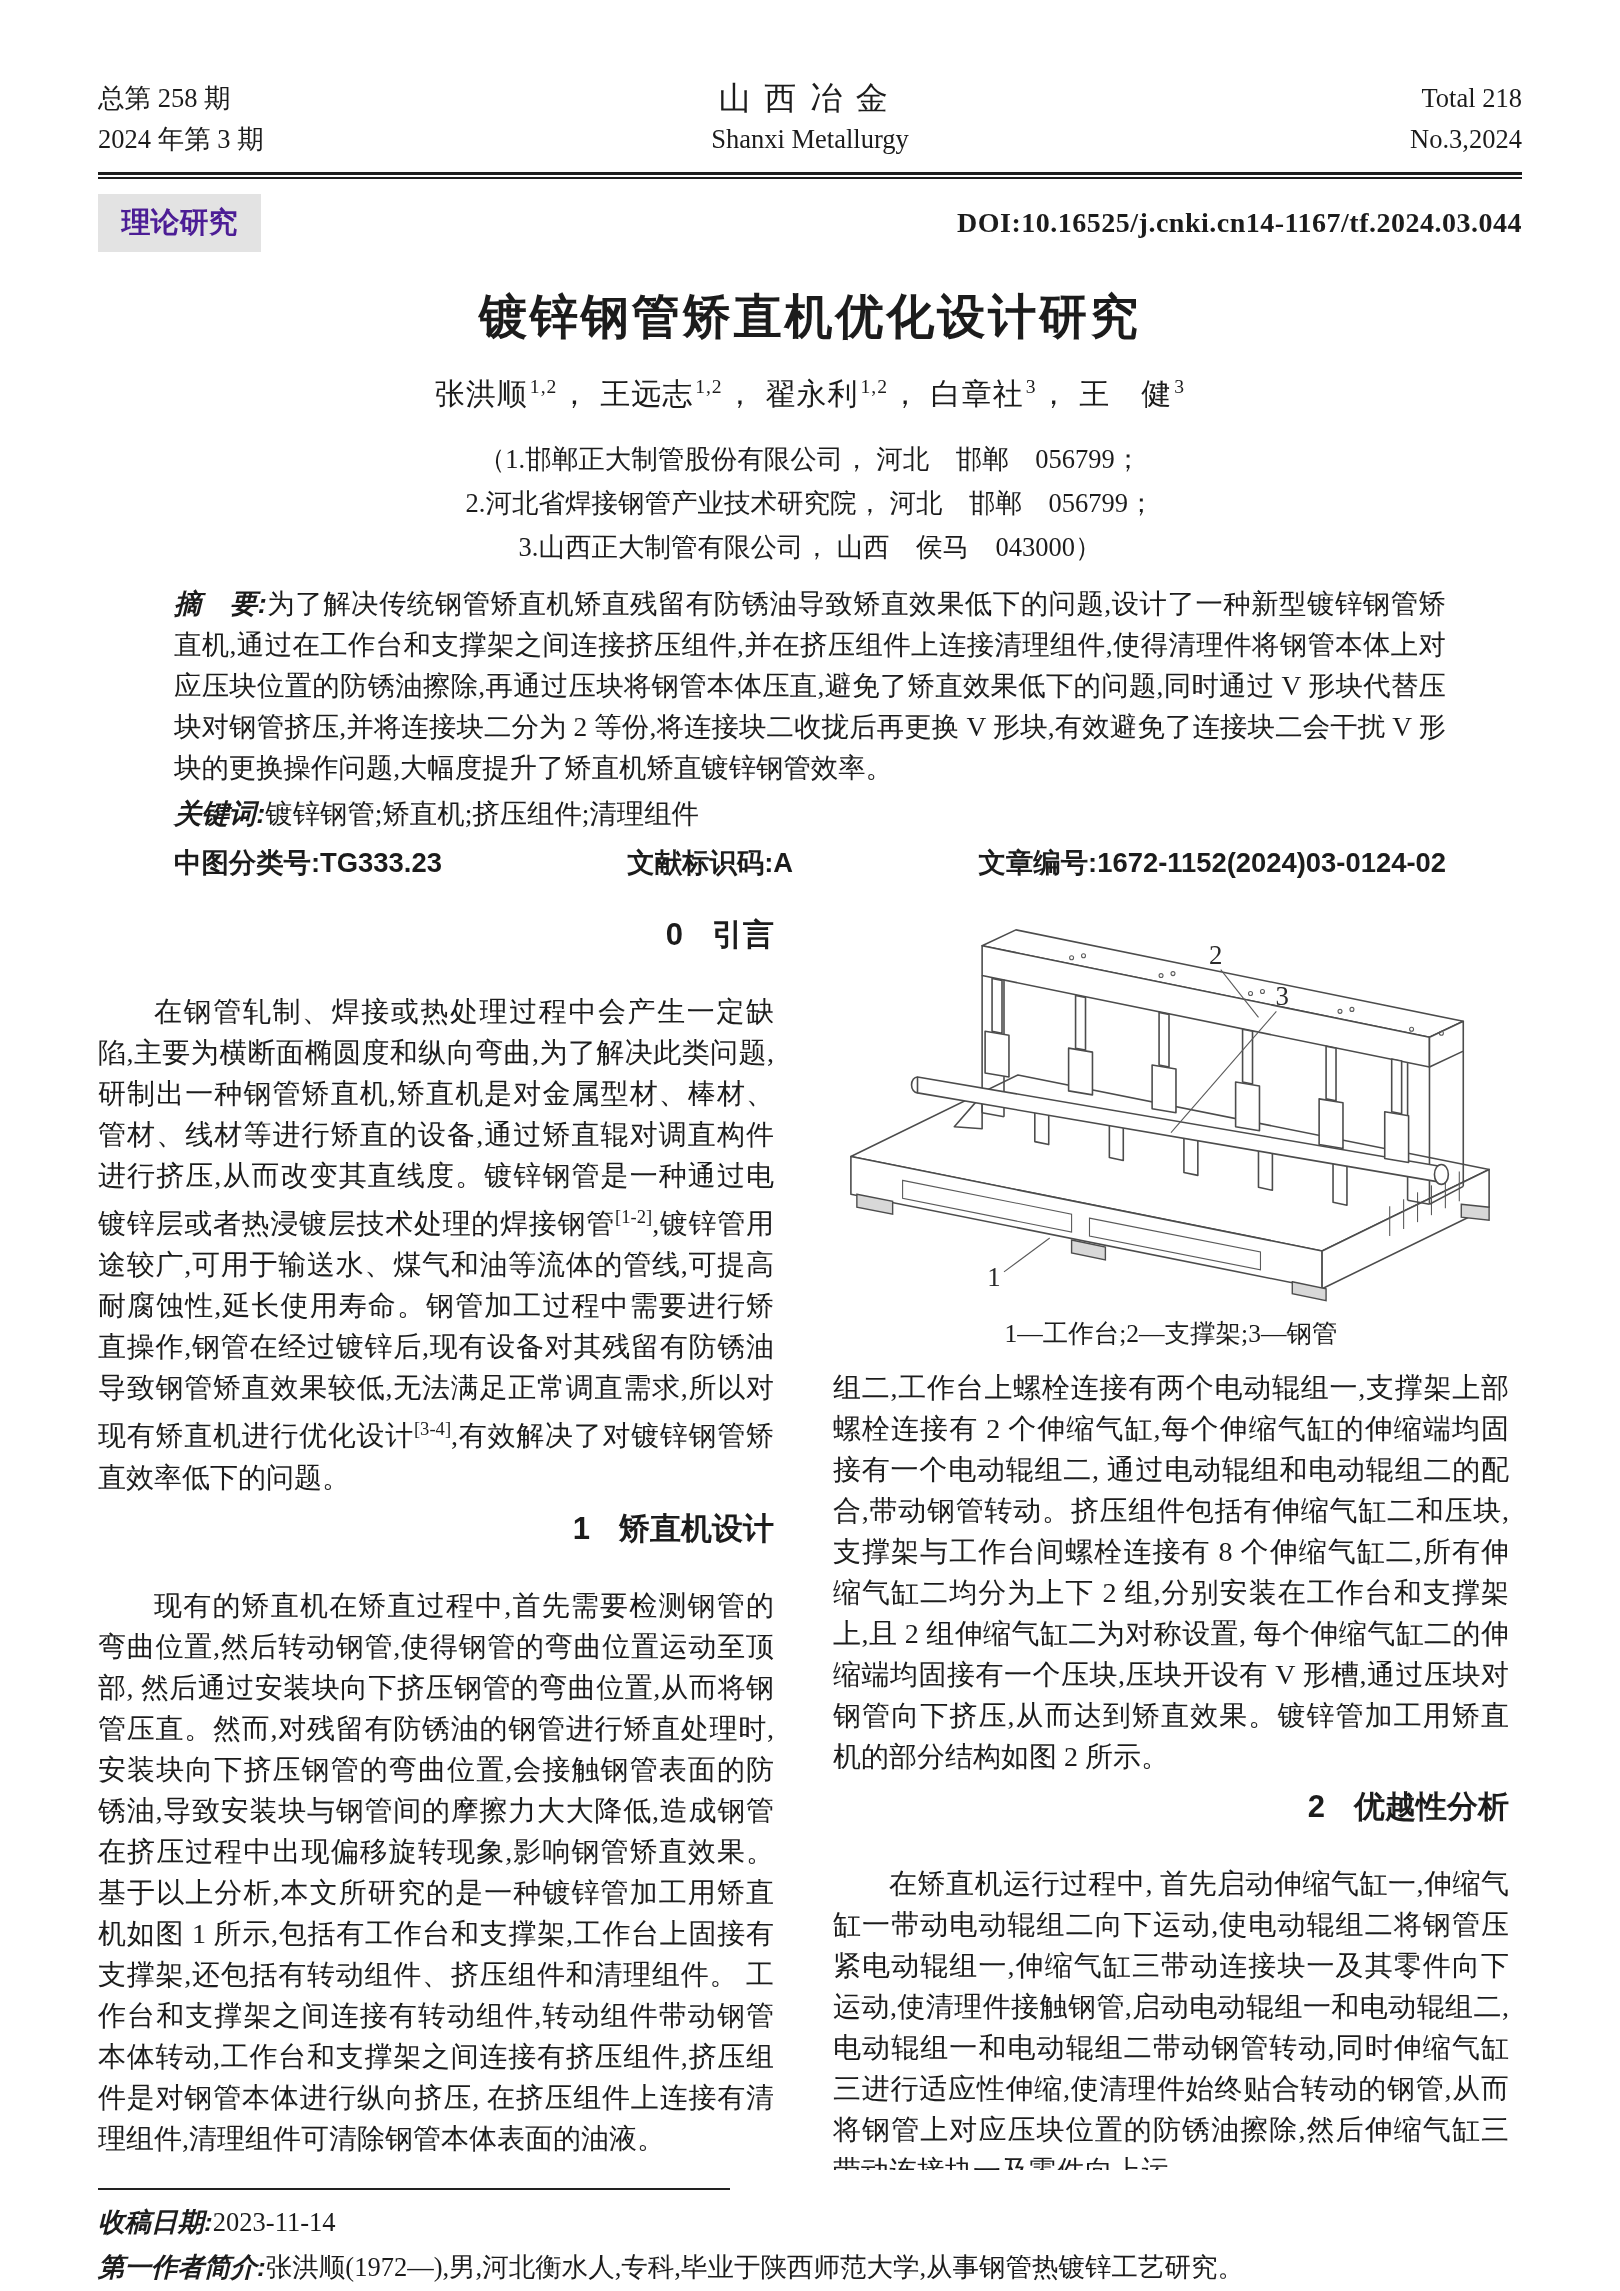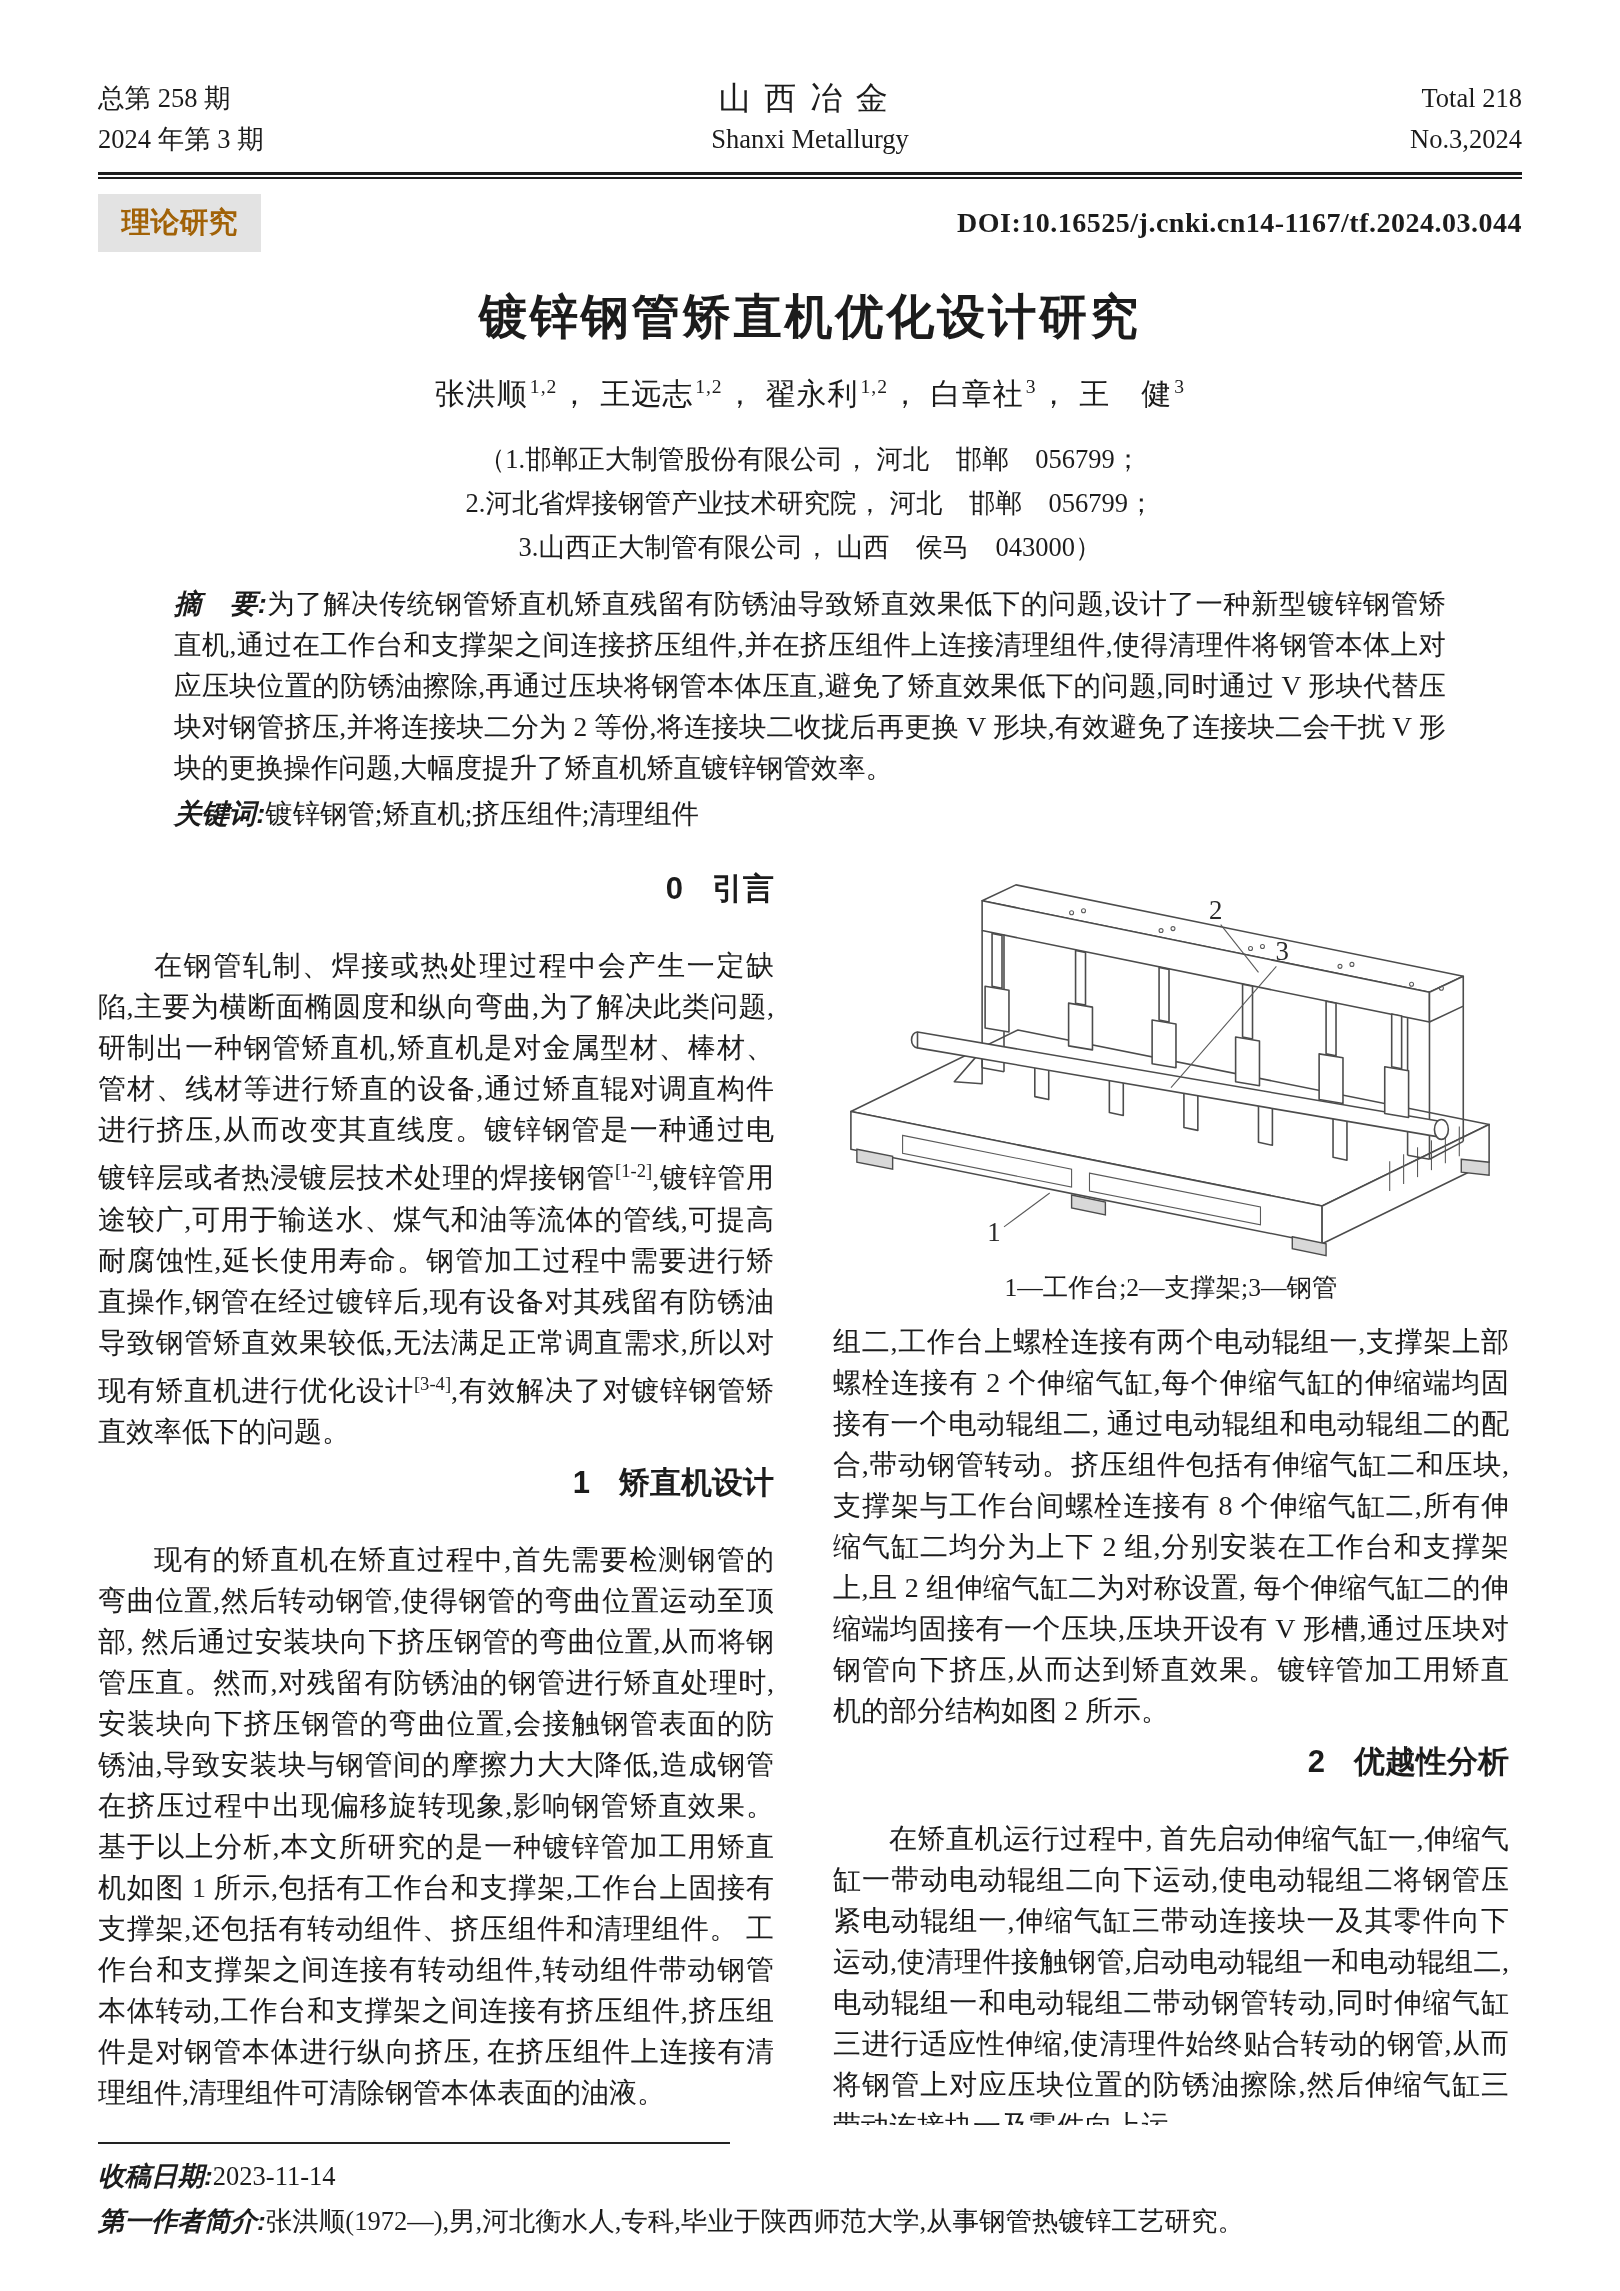--- a/index.html
+++ b/index.html
@@ -18,21 +18,21 @@
   .journal-header { display: flex; justify-content: space-between; align-items: flex-end; font-size: 26.5px; line-height: 41px; }
   .jh-side { width: 255px; }
   .jh-right { text-align: right; }
   .jh-center { text-align: center; }
   .jname-zh { font-size: 32px; letter-spacing: 13.7px; }
   .jname-en { font-size: 26.5px; }
   .double-rule { margin-top: 11.8px; height: 6.9px; border-top: 3.9px solid #1d1d1d; border-bottom: 2px solid #1d1d1d; }
   
   .badge-row { margin-top: 15.7px; display: flex; justify-content: space-between; align-items: center; }
   .badge {
-    display: inline-block; background: #e3e3e3; color: #a16207;
+    display: inline-block; background: #e3e3e3; color: #4c1d95;
     font-family: Liberation Mono, monospace; font-weight: bold;
     font-size: 29px; padding: 8.8px 23.5px;
   }
   .doi { font-weight: bold; font-size: 28px; letter-spacing: 0.5px; }
   
   .title { text-align: center; font-size: 48px; font-weight: bold; letter-spacing: 2.9px; margin-top: 33px; }
   .authors { text-align: center; font-size: 30px; margin-top: 25.5px; letter-spacing: 1px; }
   .authors sup { font-size: 19.6px; margin-left: 2px; }
   .author .sep { margin: 0 9.8px 0 2px; }
   .affils { text-align: center; font-size: 26.5px; line-height: 44px; margin-top: 22px; }
@@ -109,20 +109,25 @@
 
   <div class="affils">
     <div>（1.邯郸正大制管股份有限公司， 河北　邯郸　056799；</div>
     <div>2.河北省焊接钢管产业技术研究院， 河北　邯郸　056799；</div>
     <div>3.山西正大制管有限公司， 山西　侯马　043000）</div>
   </div>
 
   <div class="meta-block">
     <p class="abstract"><span class="label-b">摘　要:</span><span>为了解决传统钢管矫直机矫直残留有防锈油导致矫直效果低下的问题,设计了一种新型镀锌钢管矫直机,通过在工作台和支撑架之间连接挤压组件,并在挤压组件上连接清理组件,使得清理件将钢管本体上对应压块位置的防锈油擦除,再通过压块将钢管本体压直,避免了矫直效果低下的问题,同时通过 V 形块代替压块对钢管挤压,并将连接块二分为 2 等份,将连接块二收拢后再更换 V 形块,有效避免了连接块二会干扰 V 形块的更换操作问题,大幅度提升了矫直机矫直镀锌钢管效率。</span></p>
     <p class="keywords"><span class="label-b">关键词:</span><span>镀锌钢管;矫直机;挤压组件;清理组件</span></p>
+    <div class="idline">
+      <span>中图分类号:TG333.23</span>
+      <span>文献标识码:A</span>
+      <span>文章编号:1672-1152(2024)03-0124-02</span>
+    </div>
   </div>
 
   <div class="columns">
 
     <div class="col">
       <h2><span class="sec-num">0</span><span>引言</span></h2>
       <p class="indent"><span>在钢管轧制、焊接或热处理过程中会产生一定缺陷,主要为横断面椭圆度和纵向弯曲,为了解决此类问题,研制出一种钢管矫直机,矫直机是对金属型材、棒材、管材、线材等进行矫直的设备,通过矫直辊对调直构件进行挤压,从而改变其直线度。镀锌钢管是一种通过电镀锌层或者热浸镀层技术处理的焊接钢管</span><sup>[1-2]</sup><span>,镀锌管用途较广,可用于输送水、煤气和油等流体的管线,可提高耐腐蚀性,延长使用寿命。钢管加工过程中需要进行矫直操作,钢管在经过镀锌后,现有设备对其残留有防锈油导致钢管矫直效果较低,无法满足正常调直需求,所以对现有矫直机进行优化设计</span><sup>[3-4]</sup><span>,有效解决了对镀锌钢管矫直效率低下的问题。</span></p>
       <h2><span class="sec-num">1</span><span>矫直机设计</span></h2>
       <p class="indent">现有的矫直机在矫直过程中,首先需要检测钢管的弯曲位置,然后转动钢管,使得钢管的弯曲位置运动至顶部, 然后通过安装块向下挤压钢管的弯曲位置,从而将钢管压直。然而,对残留有防锈油的钢管进行矫直处理时, 安装块向下挤压钢管的弯曲位置,会接触钢管表面的防锈油,导致安装块与钢管间的摩擦力大大降低,造成钢管在挤压过程中出现偏移旋转现象,影响钢管矫直效果。基于以上分析,本文所研究的是一种镀锌管加工用矫直机如图 1 所示,包括有工作台和支撑架,工作台上固接有支撑架,还包括有转动组件、挤压组件和清理组件。 工作台和支撑架之间连接有转动组件,转动组件带动钢管本体转动,工作台和支撑架之间连接有挤压组件,挤压组件是对钢管本体进行纵向挤压, 在挤压组件上连接有清理组件,清理组件可清除钢管本体表面的油液。</p>
       <p class="indent">转动组件包括有电动辊组一、伸缩气缸和电动辊</p>

